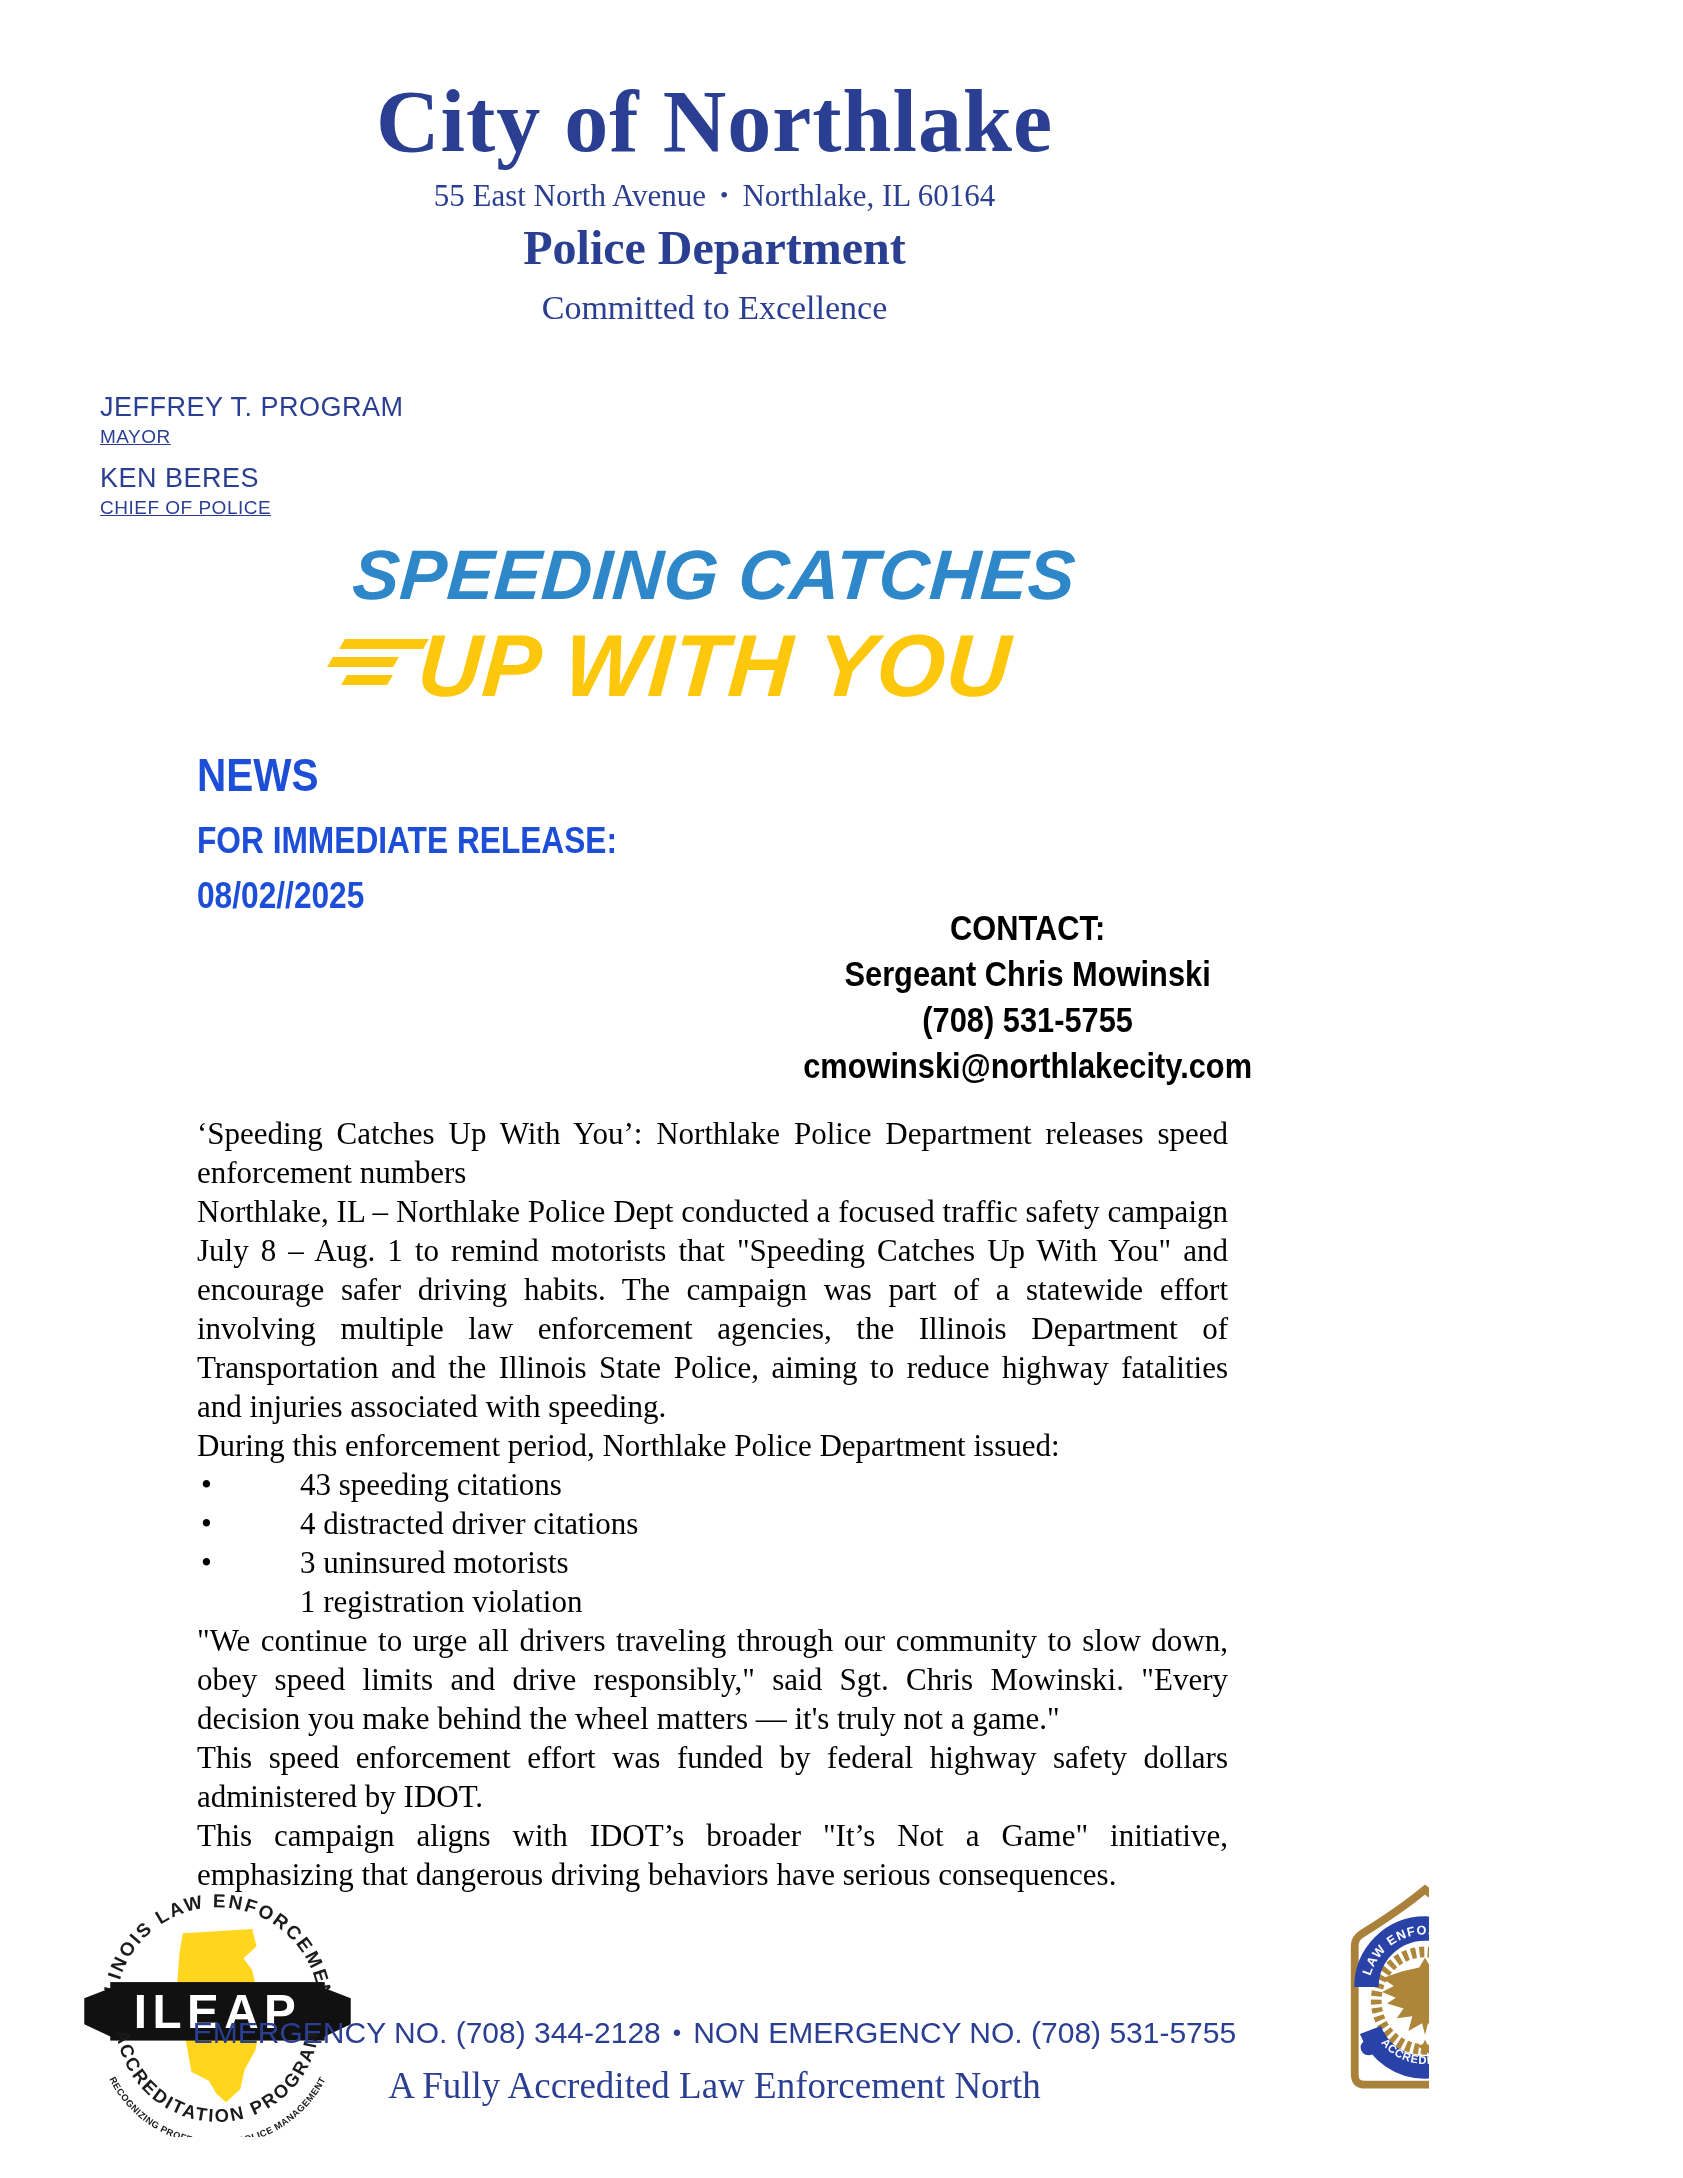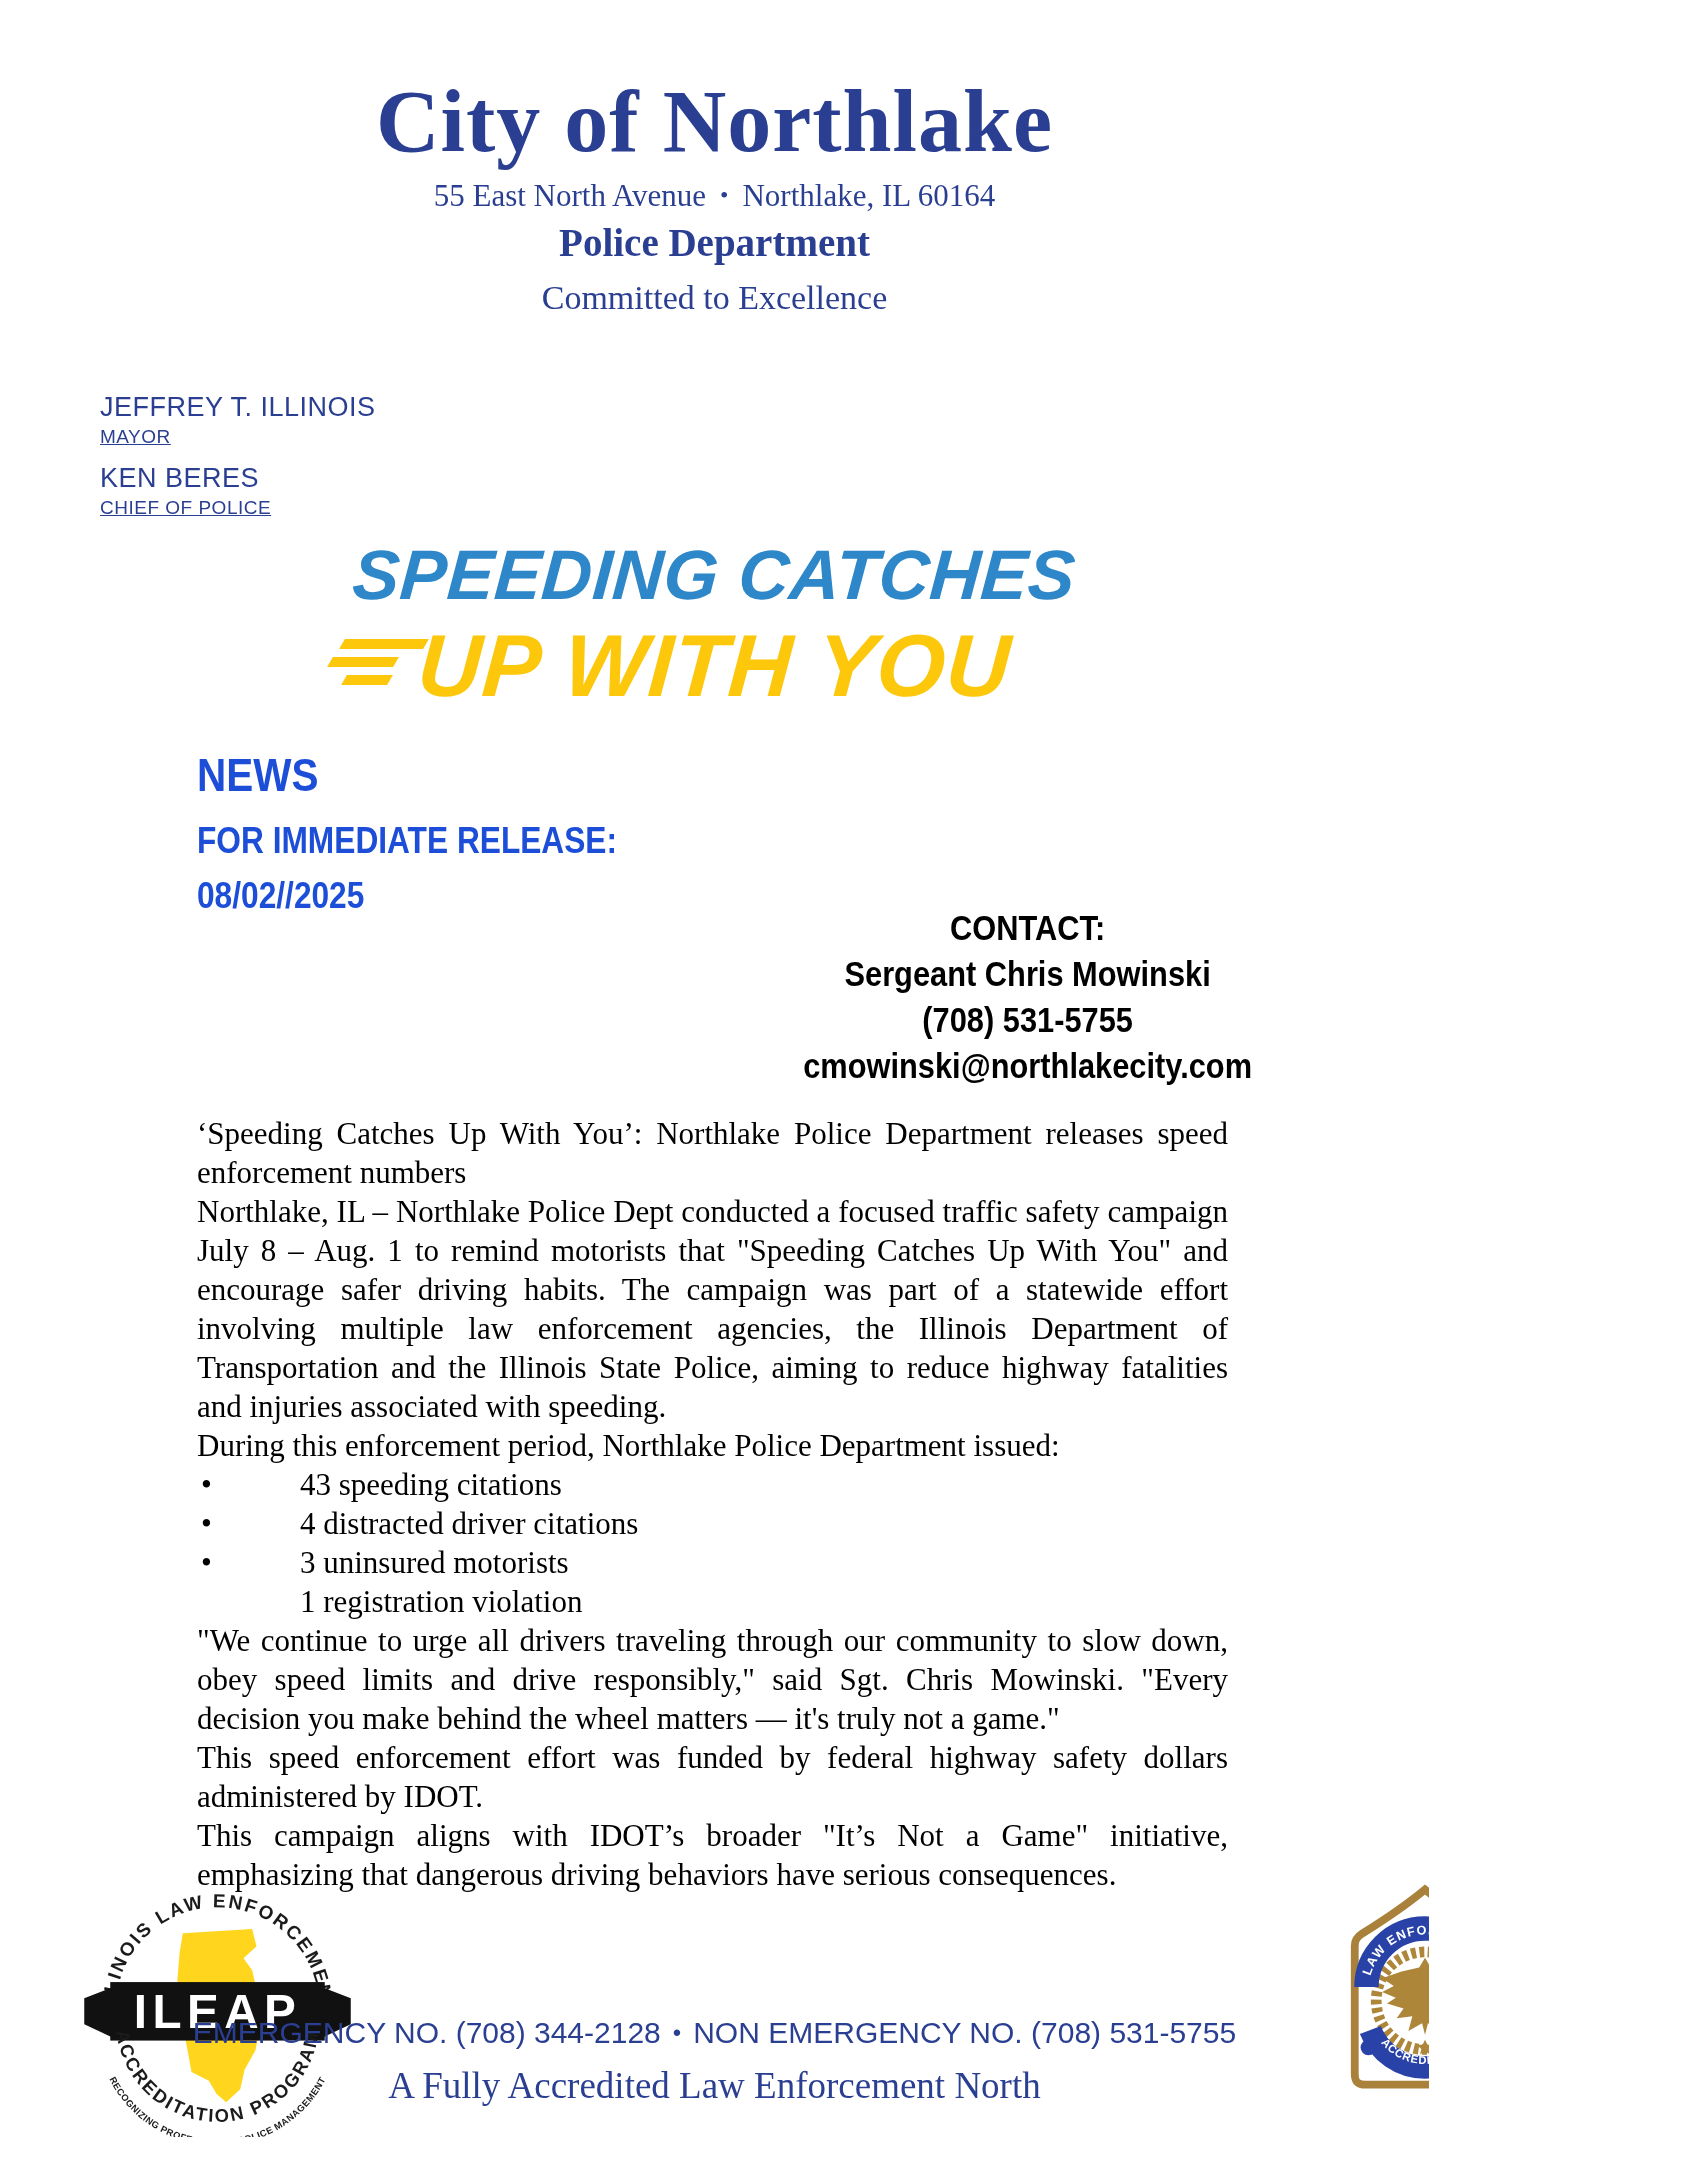--- a/index.html
+++ b/index.html
@@ -6,21 +6,21 @@
   .page {
     position:relative; width:1429px; height:2178px; background:#ffffff;
     font-family:"Liberation Serif", serif; overflow:hidden; color:#000;
   }
 
   
   .letterhead { position:absolute; top:76px; left:0; right:0; text-align:center; color:#2B3F92; }
   .city-title { font-size:88px; font-weight:bold; line-height:1.05; letter-spacing:1px; }
   .address-line { margin-top:10px; font-size:31px; }
   .address-sep { display:inline-block; margin:0 14px; font-size:24px; vertical-align:3px; }
-  .dept-title { margin-top:6px; font-size:39px; font-weight:bold; }
+  .dept-title { margin-top:6px; font-size:48px; font-weight:bold; }
   .dept-tagline { margin-top:14px; font-size:34px; }
 
   
   .officials { position:absolute; left:100px; top:392px; color:#2B3F92;
     font-family:"Liberation Sans", sans-serif; }
   .off-name { font-size:27px; letter-spacing:0.5px; }
   .off-title { font-size:19px; margin-top:3px; letter-spacing:0.5px;text-decoration:underline; }
   .off-gap { height:15px; }
 
   
@@ -73,21 +73,21 @@
   <div class="letterhead">
     <div class="city-title">City of Northlake</div>
     <div class="address-line">
       <span>55 East North Avenue</span><span class="address-sep">•</span><span>Northlake, IL 60164</span>
     </div>
     <div class="dept-title">Police Department</div>
     <div class="dept-tagline">Committed to Excellence</div>
   </div>
 
   <div class="officials">
-    <div class="off-name">JEFFREY T. ILLINOIS</div>
+    <div class="off-name">JEFFREY T. PROGRAM</div>
     <div class="off-title">MAYOR</div>
     <div class="off-gap"></div>
     <div class="off-name">KEN BERES</div>
     <div class="off-title">CHIEF OF POLICE</div>
   </div>
 
   <div class="campaign">
     <div class="camp-line1">SPEEDING CATCHES</div>
     <div>
       <span class="camp-line2-wrap">

